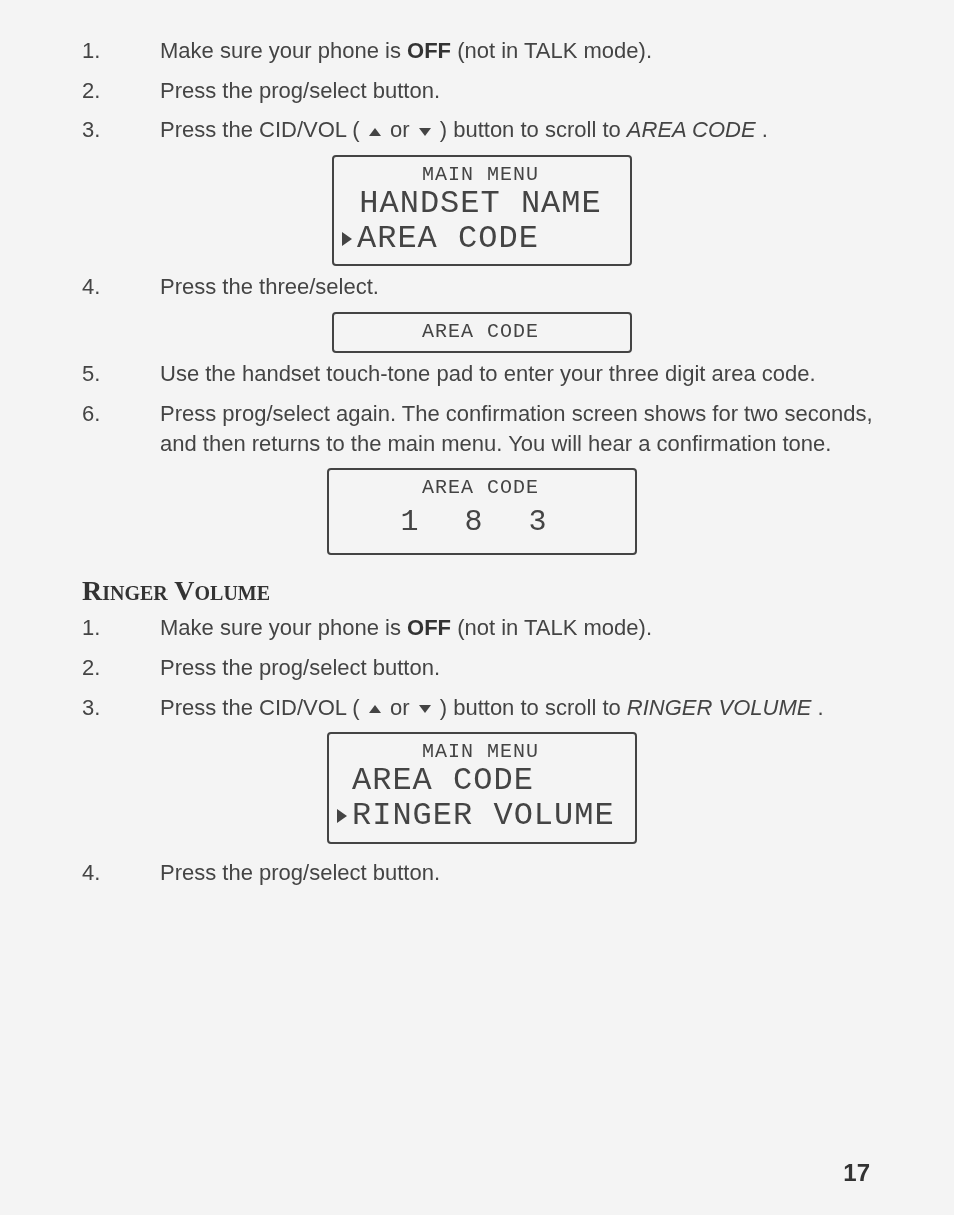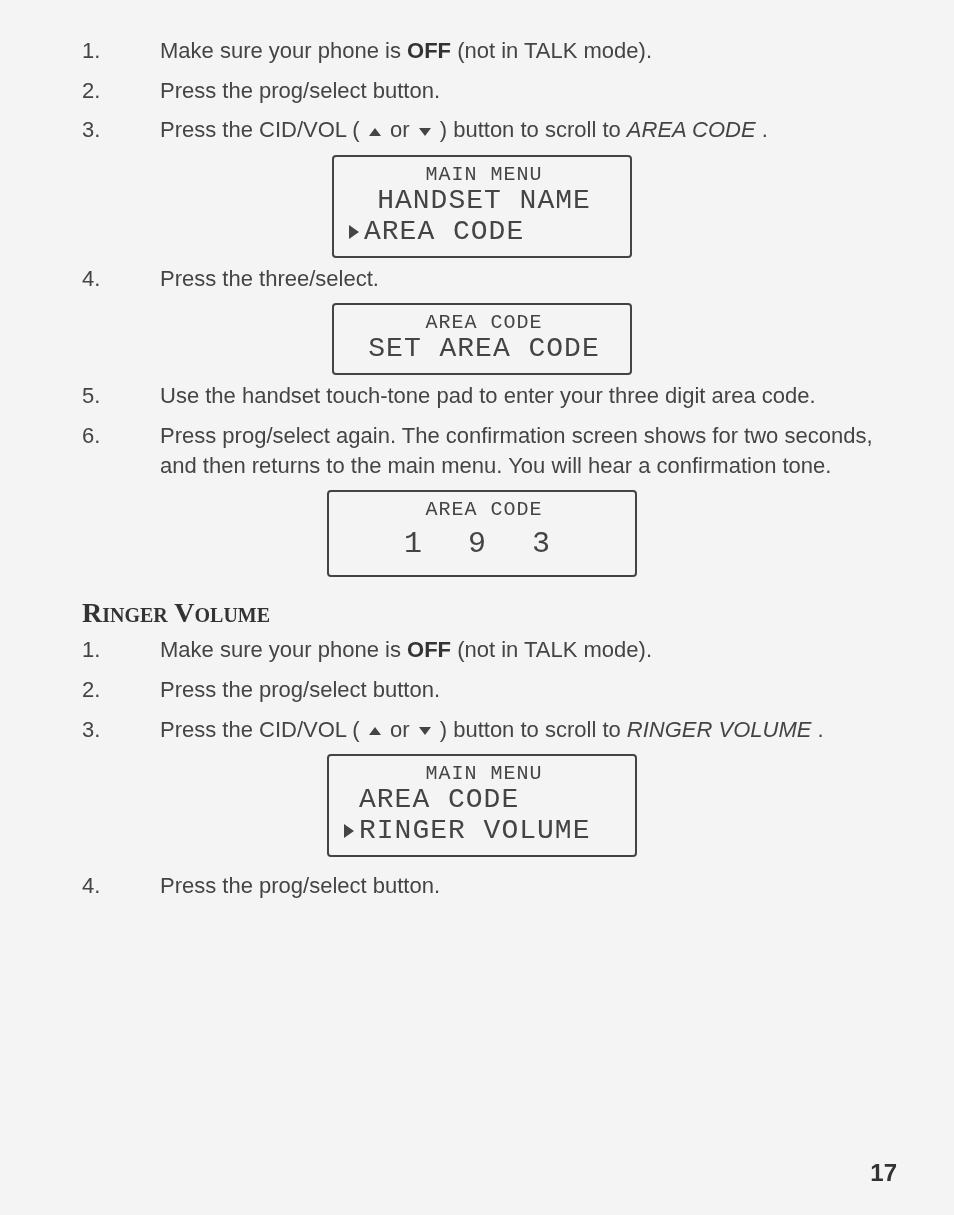--- a/index.html
+++ b/index.html
@@ -43,34 +43,34 @@
     display:inline-block;
     vertical-align: middle;
     margin: 0 2px;
   }
   .arrow svg { display:block; }
   .lcd {
     margin: 10px auto 6px auto;
     border: 2px solid #444;
     border-radius: 4px;
     box-sizing: border-box;
-    padding: 6px 10px 8px 14px;
+    padding: 6px 10px 8px 7px;
     width: 300px;
     text-align: center;
     color:#444;
   }
   .lcd.wide { width: 310px; }
   .lcd .small {
     font-family: "Courier New", monospace;
     font-size: 20px;
     letter-spacing: 1px;
   }
   .lcd .big {
     font-family: "Courier New", monospace;
-    font-size: 28px;
+    font-size: 32px;
     letter-spacing: 1px;
     line-height: 1.1;
   }
   .lcd .row-left {
     text-align: left;
     display: flex;
     align-items: center;
     gap: 4px;
   }
   .lcd .ptr svg { display:block; }
@@ -89,21 +89,21 @@
   .sect-title {
     font-family: "Times New Roman", Times, serif;
     font-variant: small-caps;
     font-weight: 700;
     font-size: 28px;
     color:#333;
     margin: 20px 0 6px 0;
   }
   .page-num {
     position: absolute;
-    right: 57px;
+    right: 84px;
     bottom: 28px;
     font-weight: 700;
     font-size: 24px;
     color:#333;
   }
 </style>
 </head>
 <body>
 
 <div class="page">
@@ -158,37 +158,36 @@
 
   <ol class="steps">
     <li>
       <span class="num">4.</span>
       <span class="txt">Press the three/select.</span>
     </li>
   </ol>
 
   <div class="lcd">
     <div class="small">AREA CODE</div>
-    <div class="big">SET AREA CODE</div>
   </div>
 
   <ol class="steps">
     <li>
       <span class="num">5.</span>
       <span class="txt">Use the handset touch-tone pad to enter your three digit area code.</span>
     </li>
     <li>
       <span class="num">6.</span>
       <span class="txt">Press prog/select again. The confirmation screen shows for two seconds, and then returns to the main menu. You will hear a confirmation tone.</span>
     </li>
   </ol>
 
   <div class="lcd wide" style="padding-bottom:14px;">
     <div class="small">AREA CODE</div>
-    <div class="digits">1 9 3</div>
+    <div class="digits">1 8 3</div>
   </div>
 
   <div class="sect-title">Ringer Volume</div>
 
   <ol class="steps">
     <li>
       <span class="num">1.</span>
       <span class="txt">
         <span>Make sure your phone is </span>
         <span class="bold">OFF</span>

